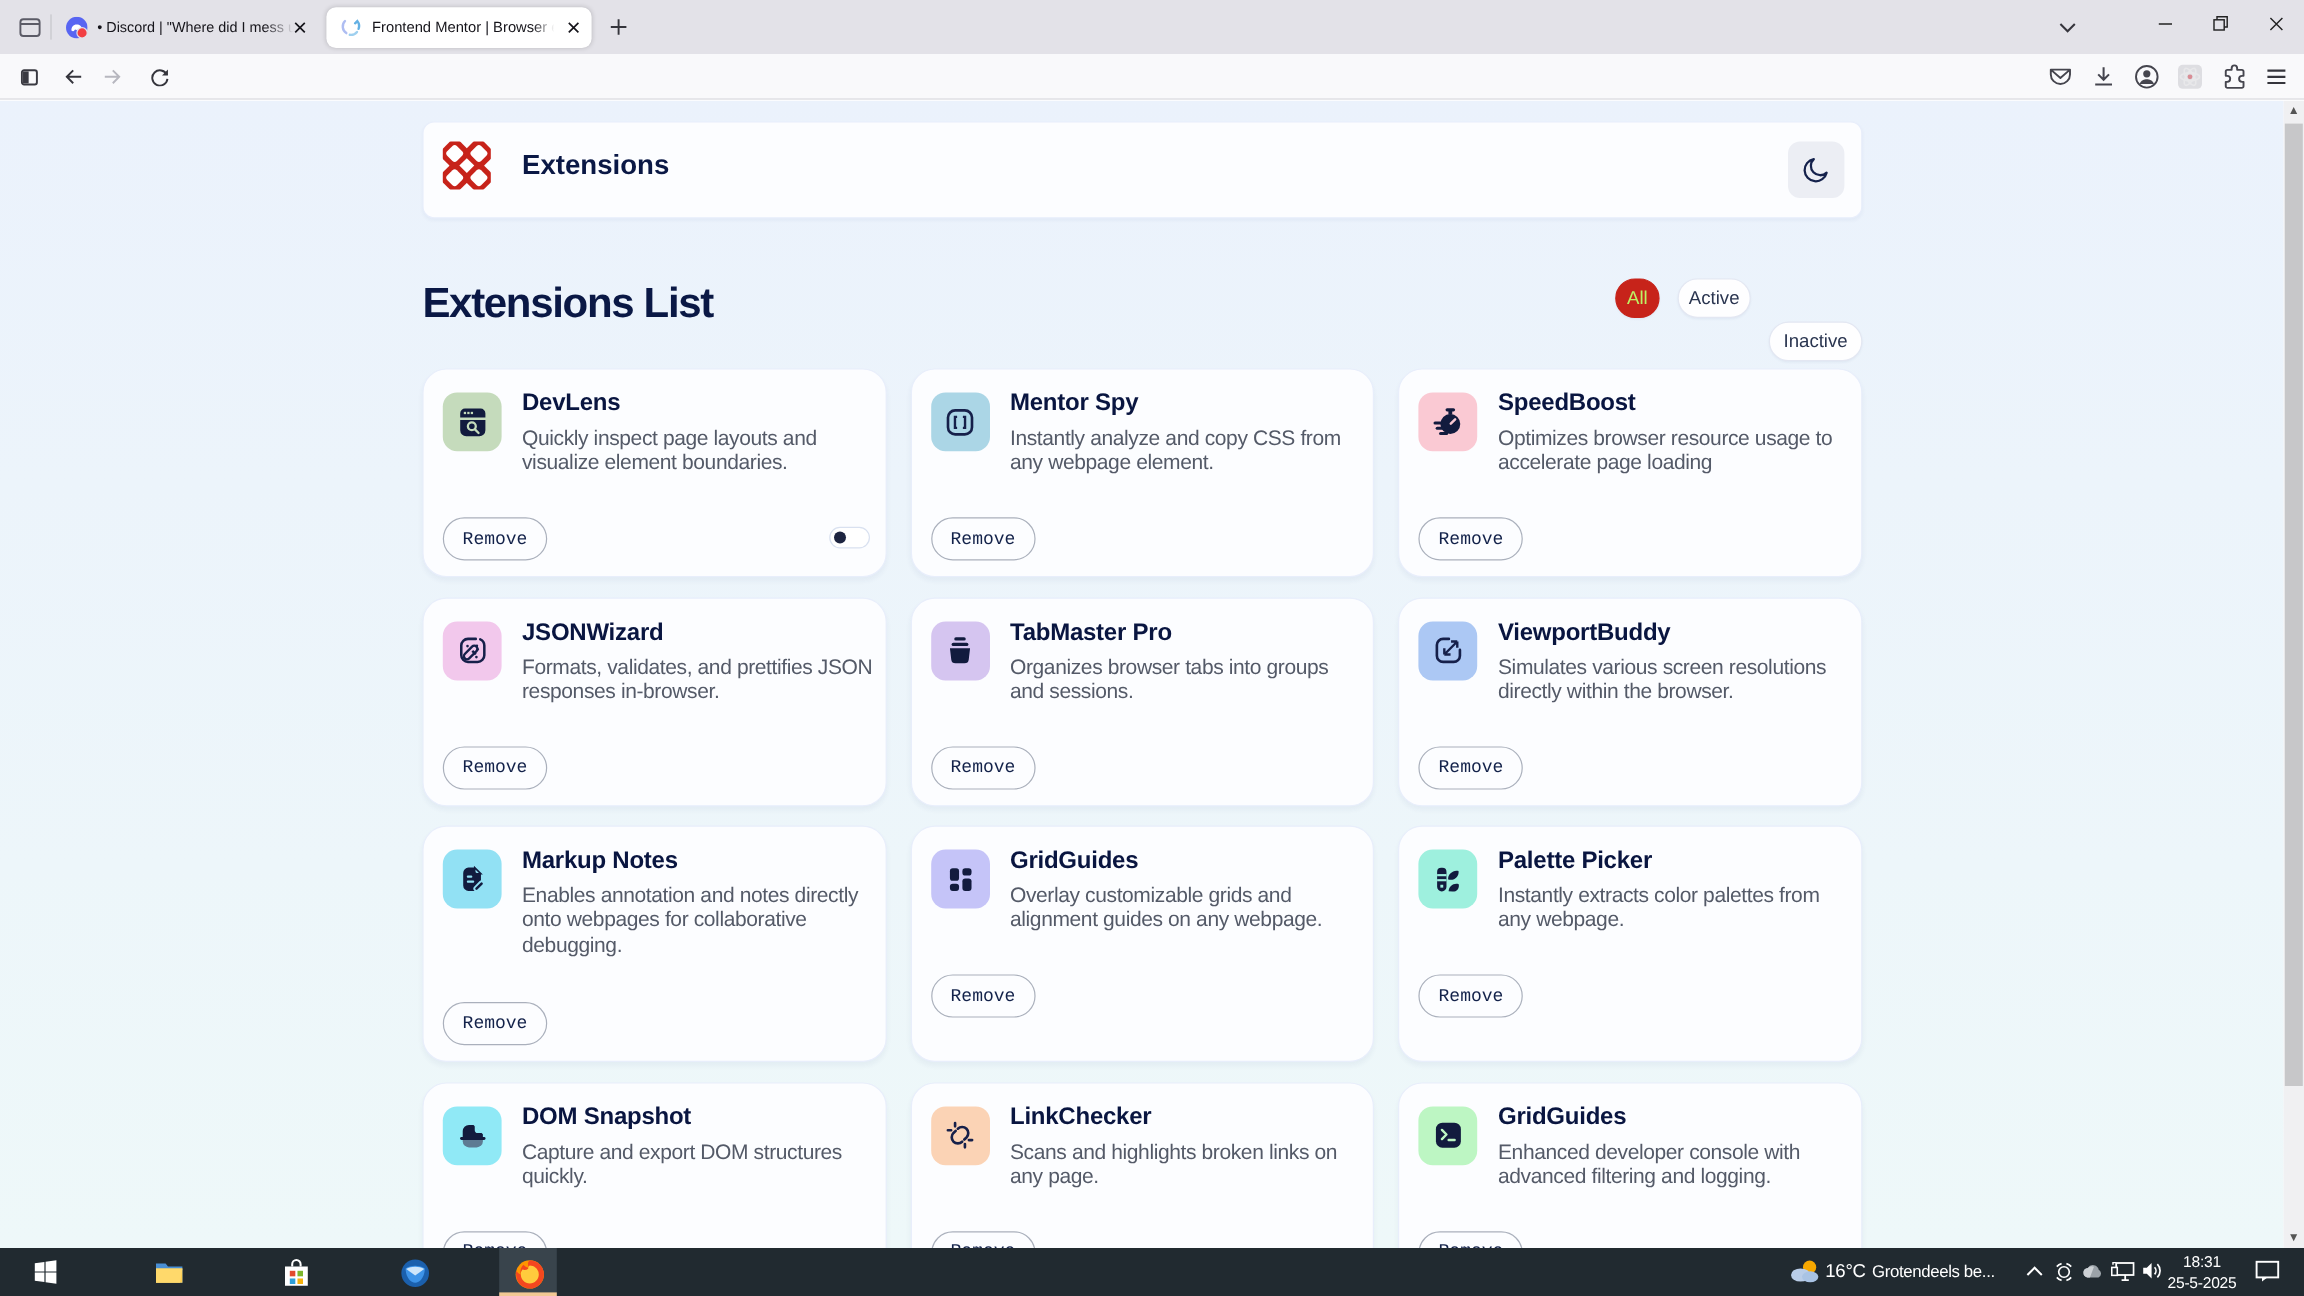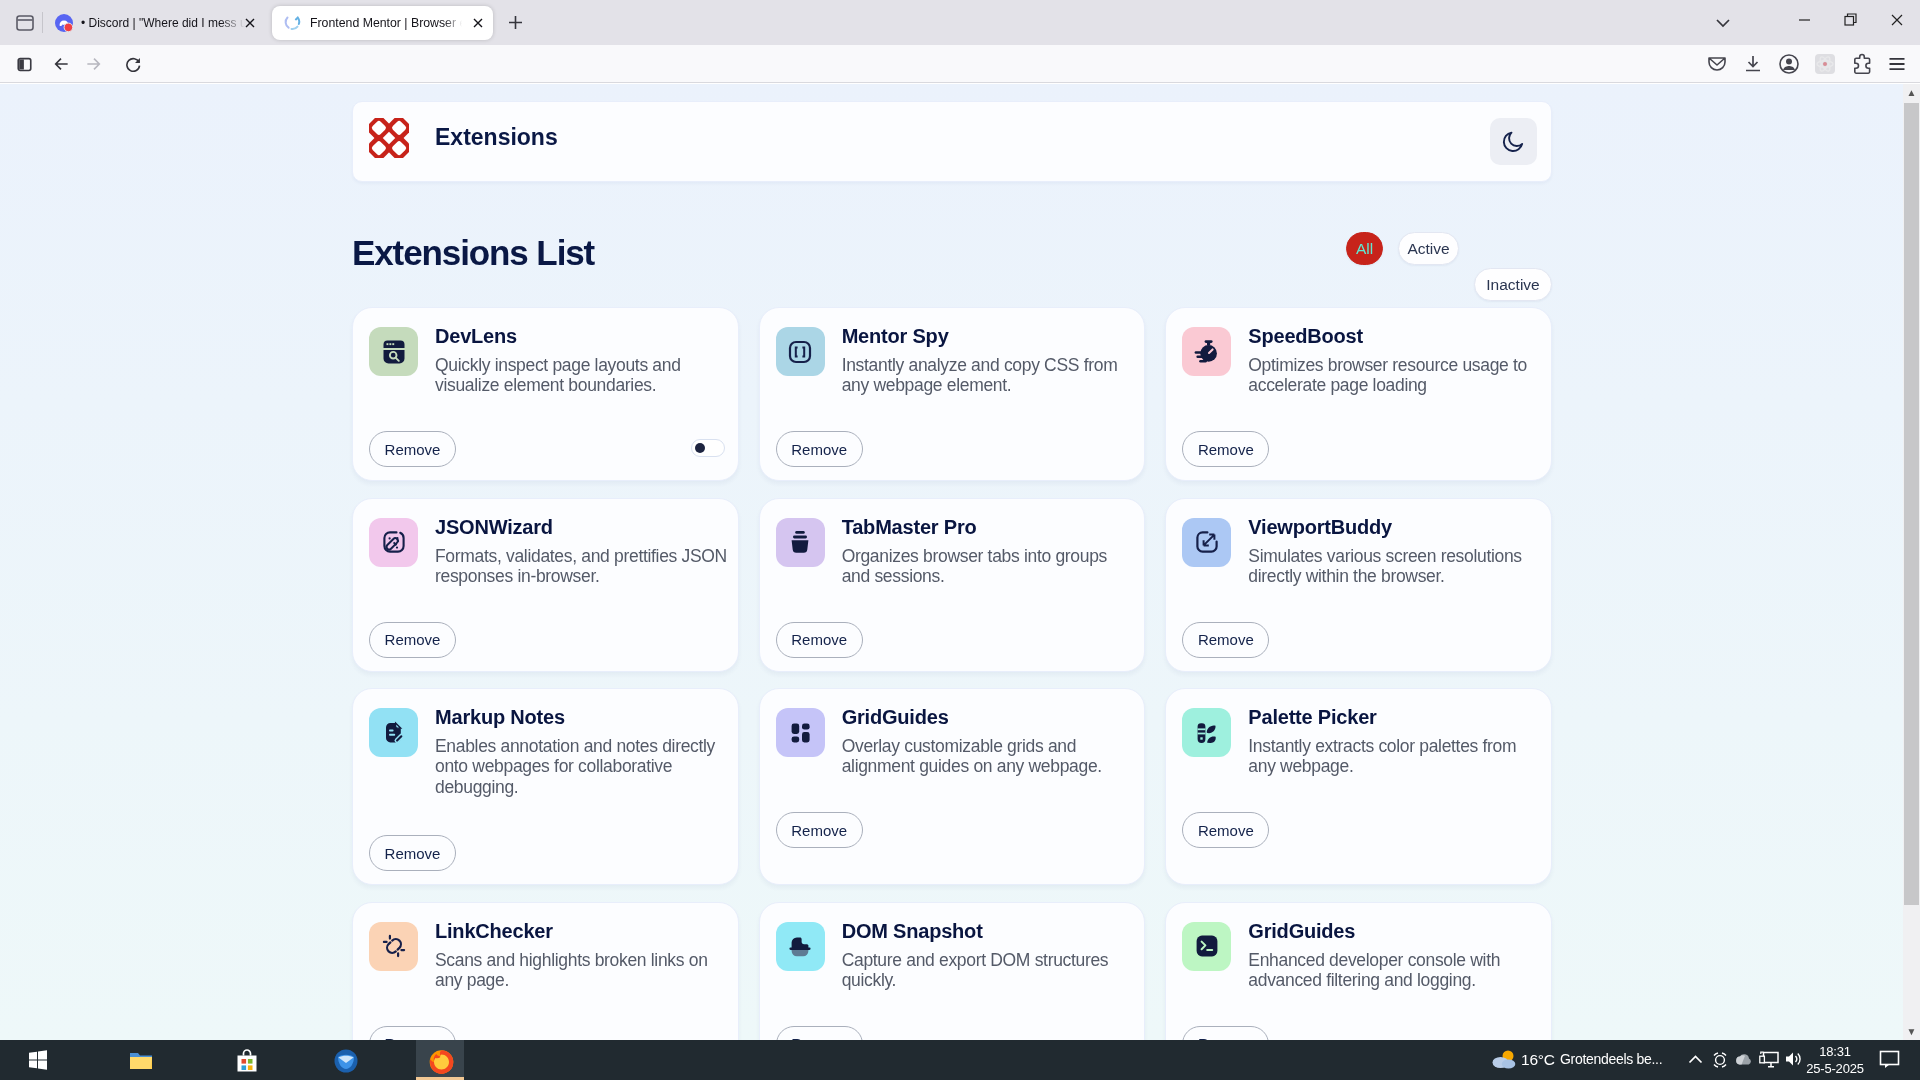--- a/index.html
+++ b/index.html
@@ -44,30 +44,30 @@
   .hdrcard { position:absolute; left:0; top:17px; width:1200px; height:81px; background:#fcfdff; border:1px solid #e8eefb; border-radius:10px; box-shadow:0 2px 3px rgba(30,60,120,.04); }
   .hdrcard .logo { position:absolute; left:16px; top:16px; width:40px; height:40px; }
   .hdrcard .lname { position:absolute; left:70px; top:24px; line-height:1; font-size:23px; font-weight:bold; color:#0a1845; letter-spacing:0;margin-left:12px; }
   .moonbtn { position:absolute; left:1137px; top:16px; width:47px; height:47px; background:#eceef4; border-radius:10px; }
   .moonbtn svg { position:absolute; left:11px; top:11px; }
 
   .h1row { position:absolute; left:0; top:151px; width:1200px; }
   .h1row h1 { font-size:35px; line-height:1; font-weight:bold; color:#0a1845; letter-spacing:-1.1px; }
   .pills { position:absolute; right:0; top:-3px; display:flex; gap:15px; }
   .pill { height:33px; border-radius:17px; font-size:15.5px; display:flex; align-items:center; justify-content:center; color:#2a3550; background:#fefeff; border:1px solid #e3e7f2; box-shadow:0 1px 2px rgba(30,60,120,.06); }
-  .pill.all { background:#c7231a; color:#5eead4; border-color:#c7231a; width:37px; }
+  .pill.all { background:#c7231a; color:#bef264; border-color:#c7231a; width:37px; }
   .pill.a { width:61px; } .pill.i { width:78px;margin-top:36px; }
 
   .grid { position:absolute; left:0; top:223px; width:1200px; display:grid; grid-template-columns:386.66px 386.66px 386.66px; grid-template-rows:174px 174px 197px 174px; column-gap:20px; row-gap:16.5px; }
   .card { position:relative; background:#fcfdff; border:1px solid #e8eefb; border-radius:20px; box-shadow:0 3px 4px rgba(30,60,120,.05); }
   .card .tile { position:absolute; left:16px; top:19px; width:49px; height:49px; border-radius:12px; }
   .card .tile svg { position:absolute; left:11.5px; top:11.5px; }
   .card h2 { position:absolute; left:82px; top:18px; line-height:1; font-size:20px; font-weight:bold; color:#091540; letter-spacing:-0.2px; }
   .card p { position:absolute; left:82px; top:47px; width:300px; font-size:17.5px; line-height:20.3px; color:#545a68; letter-spacing:-0.32px; }
-  .rmv { position:absolute; left:16px; top:123px; width:87px; height:36px; border:1px solid #aab0bc; border-radius:18px; background:transparent; font-size:15px; color:#13224a; display:flex; align-items:center; justify-content:center; }
+  .rmv { position:absolute; left:16px; top:123px; width:87px; height:36px; border:1px solid #aab0bc; border-radius:18px; background:transparent; font-size:15px; color:#13224a; display:flex; align-items:center; justify-content:center;font-family:Liberation Mono, monospace; }
   .rmv.lower { top:146px; }
   .toggle { position:absolute; right:13px; top:131px; width:34px; height:18px; border:1px solid #d9e1f0; border-radius:9px; background:#fff; }
   .toggle .knob { position:absolute; left:3px; top:3px; width:10px; height:10px; border-radius:50%; background:#1d2440; }
 
   
   .sbar { position:absolute; left:1903px; top:84px; width:17px; height:956px; background:#f0f0f2; }
   .sbar .thumb { position:absolute; left:1px; top:19px; width:15px; height:802px; background:#c7c7c9; }
   .sbar .arr { position:absolute; left:0; width:17px; height:17px; color:#555; font-size:10px; text-align:center; line-height:17px; }
 
   
@@ -327,42 +327,42 @@
             <path d="M13.4 13.4 C12 9.4 16.6 4.4 21 5.2 C22.2 9.8 18.4 14.2 13.4 13.4 Z" fill="#121b3e" transform="rotate(8 17 9)"></path>
             <path d="M13.2 22.8 C13.2 18.6 17.4 15.6 21.6 16.8 C22.4 20.6 19.6 23.2 16.4 23 Z" fill="#121b3e"></path>
           </svg>
             </div>
           <h2>Palette Picker</h2>
           <p>Instantly extracts color palettes from<br>any webpage.</p>
           <div class="rmv">Remove</div>
         </div>
 
         <div class="card">
-          <div class="tile" style="background:#fbd3b5">
-              <svg width="26" height="26" viewBox="0 0 26 26">
-            <path d="M11.2 7.6 A5.2 5.2 0 0 1 18.4 7.6 A5.2 5.2 0 0 1 18.4 14.9 L16.6 16.6" fill="none" stroke="#16204a" stroke-width="2.2" stroke-linecap="round"></path>
-            <path d="M14.8 18.4 A5.2 5.2 0 0 1 7.6 18.4 A5.2 5.2 0 0 1 7.6 11.1 L9.4 9.4" fill="none" stroke="#16204a" stroke-width="2.2" stroke-linecap="round"></path>
-            <path d="M8.9 2.9 V5.6 M2.9 8.9 H5.6 M17.1 23.1 V20.4 M23.1 17.1 H20.4" stroke="#16204a" stroke-width="2.2" stroke-linecap="round"></path>
-          </svg>
-            </div>
-          <h2>LinkChecker</h2>
-          <p>Scans and highlights broken links on<br>any page.</p>
-          <div class="rmv">Remove</div>
-        </div>
-        <div class="card">
           <div class="tile" style="background:#90e9f6">
               <svg width="26" height="26" viewBox="0 0 26 26">
             <path d="M4.6 15 V9.6 A5.2 5.2 0 0 1 9.8 4.4 H13.6 L21.4 12.2 V15 Z" fill="#121b3e"></path>
             <path d="M14.6 4.8 L21 11.2 H17.2 A2.6 2.6 0 0 1 14.6 8.6 Z" fill="#90e9f6"></path>
             <rect x="2.4" y="14.6" width="21.2" height="2.3" rx="1.15" fill="#121b3e"></rect>
             <path d="M4.6 16.9 H21.4 V18 A5.2 5.2 0 0 1 16.2 23.2 H9.8 A5.2 5.2 0 0 1 4.6 18 Z" fill="#5e7b93"></path>
           </svg>
             </div>
           <h2>DOM Snapshot</h2>
           <p>Capture and export DOM structures<br>quickly.</p>
+          <div class="rmv">Remove</div>
+        </div>
+        <div class="card">
+          <div class="tile" style="background:#fbd3b5">
+              <svg width="26" height="26" viewBox="0 0 26 26">
+            <path d="M11.2 7.6 A5.2 5.2 0 0 1 18.4 7.6 A5.2 5.2 0 0 1 18.4 14.9 L16.6 16.6" fill="none" stroke="#16204a" stroke-width="2.2" stroke-linecap="round"></path>
+            <path d="M14.8 18.4 A5.2 5.2 0 0 1 7.6 18.4 A5.2 5.2 0 0 1 7.6 11.1 L9.4 9.4" fill="none" stroke="#16204a" stroke-width="2.2" stroke-linecap="round"></path>
+            <path d="M8.9 2.9 V5.6 M2.9 8.9 H5.6 M17.1 23.1 V20.4 M23.1 17.1 H20.4" stroke="#16204a" stroke-width="2.2" stroke-linecap="round"></path>
+          </svg>
+            </div>
+          <h2>LinkChecker</h2>
+          <p>Scans and highlights broken links on<br>any page.</p>
           <div class="rmv">Remove</div>
         </div>
         <div class="card">
           <div class="tile" style="background:#bdf6c3">
               <svg width="26" height="26" viewBox="0 0 26 26">
             <rect x="2.6" y="2.6" width="20.8" height="20.8" rx="5.4" fill="#121b3e"></rect>
             <path d="M7.6 8.6 L11.4 12.4 L7.6 16.2" fill="none" stroke="#bdf6c3" stroke-width="2" stroke-linecap="round" stroke-linejoin="round"></path>
             <line x1="13.2" y1="17" x2="18.2" y2="17" stroke="#bdf6c3" stroke-width="2" stroke-linecap="round"></line>
           </svg>
             </div>

